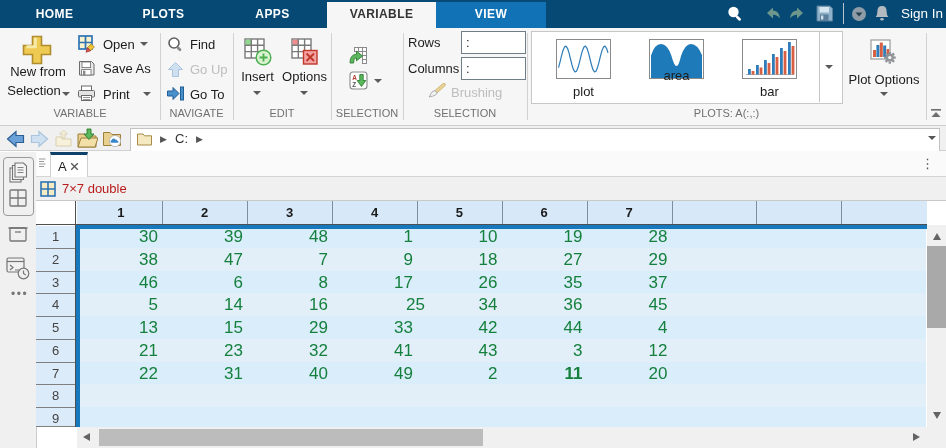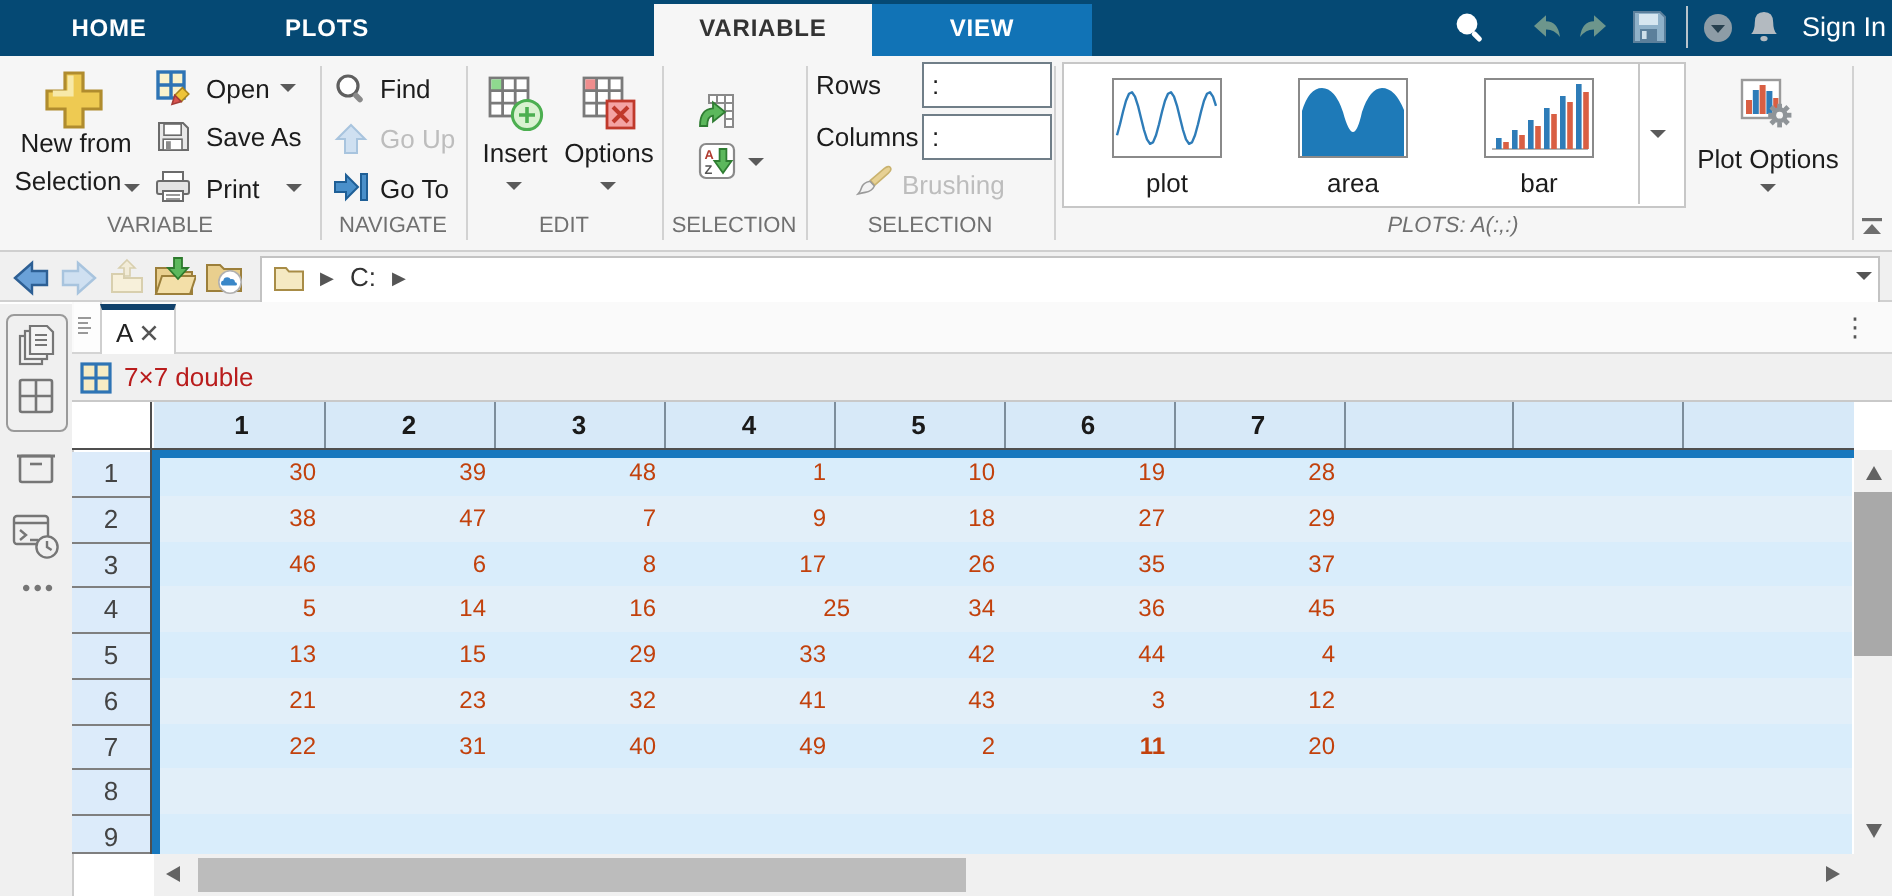--- a/index.html
+++ b/index.html
@@ -9,29 +9,30 @@
   .tabtxt{font-size:12px;font-weight:bold;color:#fff;letter-spacing:.4px;
     text-align:center;line-height:26px;height:26px;top:1px;}
   .seclbl{font-size:11px;color:#707070;text-align:center;top:105px;height:16px;line-height:16px;}
   .divl{width:1px;top:33px;height:87px;background:#d2d2d2;}
   .btxt{font-size:13px;color:#1c1c1c;}
   .gr{color:#bdbdbd;}
   .darr{width:0;height:0;border-left:4px solid transparent;border-right:4px solid transparent;
     border-top:4px solid #5a5a5a;}
   .colhead{font-size:13px;font-weight:bold;color:#1a1a1a;text-align:center;top:202px;height:23px;line-height:23px;}
   .rowhead{font-size:13px;color:#444;text-align:center;width:37px;left:36px;height:22px;line-height:22px;}
-  .cell{font-size:12px;color:#c2410c;text-align:right;height:23px;line-height:23px;}
+  .cell{font-size:17px;color:#15803d;text-align:right;height:23px;line-height:23px;}
 </style>
 </head>
 <body>
 <div id="stage">
 
 <div class="a" style="left:0;top:0;width:946px;height:28px;background:#054974;"></div>
 <div class="a tabtxt" style="left:0;width:109px;">HOME</div>
 <div class="a tabtxt" style="left:109px;width:109px;">PLOTS</div>
+<div class="a tabtxt" style="left:218px;width:109px;">APPS</div>
 <div class="a" style="left:327px;top:2px;width:109px;height:26px;background:#f6f6f6;"></div>
 <div class="a tabtxt" style="left:327px;width:109px;color:#333;">VARIABLE</div>
 <div class="a" style="left:436px;top:2px;width:110px;height:26px;background:#1173b6;"></div>
 <div class="a tabtxt" style="left:436px;width:110px;">VIEW</div>
 
 <svg class="a" style="left:725px;top:4px;" width="20" height="20" viewBox="0 0 20 20">
   <circle cx="8.5" cy="8" r="5.2" fill="#fff"></circle>
   <rect x="12.2" y="11.2" width="6" height="2.6" rx="1.2" transform="rotate(45 12.2 11.2)" fill="#fff"></rect>
 </svg>
 <svg class="a" style="left:763px;top:5px;" width="20" height="18" viewBox="0 0 20 18">
@@ -63,21 +64,21 @@
 <div class="a divl" style="left:233px;"></div>
 <div class="a divl" style="left:331px;"></div>
 <div class="a divl" style="left:403px;"></div>
 <div class="a divl" style="left:527px;"></div>
 <div class="a divl" style="left:926px;"></div>
 <div class="a seclbl" style="left:0;width:160px;">VARIABLE</div>
 <div class="a seclbl" style="left:160px;width:73px;">NAVIGATE</div>
 <div class="a seclbl" style="left:233px;width:98px;">EDIT</div>
 <div class="a seclbl" style="left:331px;width:72px;">SELECTION</div>
 <div class="a seclbl" style="left:403px;width:124px;">SELECTION</div>
-<div class="a seclbl" style="left:527px;width:399px;font-style:italic;">PLOTS: A(:,:)</div>
+<div class="a seclbl" style="left:527px;width:399px;">PLOTS: A(:,:)</div>
 
 <svg class="a" style="left:20px;top:33px;" width="34" height="34" viewBox="0 0 34 34">
   <path d="M12.5 3.5 h9 v9 h9 v9 h-9 v9 h-9 v-9 h-9 v-9 h9 Z" fill="#eeca52" stroke="#b08c2e" stroke-width="1.6"></path>
   <path d="M13.8 4.8 h3 v10.4 h-10.4 v-3 h7.4 Z" fill="#f7e9a8" stroke="none"></path>
 </svg>
 <div class="a btxt" style="left:2px;top:64px;width:72px;text-align:center;">New from</div>
 <div class="a btxt" style="left:2px;top:83px;width:64px;text-align:center;">Selection</div>
 <div class="a darr" style="left:62px;top:92px;"></div>
 <svg class="a" style="left:78px;top:35px;" width="18" height="18" viewBox="0 0 18 18">
   <rect x="1" y="1" width="13" height="13" fill="#faf3cd" stroke="#2e74b5" stroke-width="1.7"></rect>
@@ -173,21 +174,21 @@
 <div class="a darr" style="left:825px;top:65px;"></div>
 <svg class="a" style="left:556px;top:39px;" width="55" height="40" viewBox="0 0 55 40">
   <rect x="0.5" y="0.5" width="54" height="39" fill="#fff" stroke="#8a8a8a"></rect>
   <path d="M2.5 28.6 L4.0 23.1 L5.5 16.9 L7.0 11.4 L8.5 7.9 L10.0 7.1 L11.5 9.3 L13.0 13.9 L14.5 20.0 L16.0 26.0 L17.5 30.7 L19.0 32.9 L20.5 32.2 L22.0 28.6 L23.5 23.1 L25.0 16.9 L26.5 11.4 L28.0 7.9 L29.5 7.1 L31.0 9.3 L32.5 13.9 L34.0 20.0 L35.5 26.0 L37.0 30.7 L38.5 32.9 L40.0 32.2 L41.5 28.6 L43.0 23.1 L44.5 16.9 L46.0 11.4 L47.5 7.9 L49.0 7.1 L50.5 9.3 L52.0 13.9" fill="none" stroke="#2e7cb8" stroke-width="1.2" stroke-linejoin="round"></path>
 </svg>
 <div class="a btxt" style="left:556px;top:84px;width:55px;text-align:center;">plot</div>
 <svg class="a" style="left:649px;top:39px;" width="55" height="40" viewBox="0 0 55 40">
   <rect x="0.5" y="0.5" width="54" height="39" fill="#fff" stroke="#8a8a8a"></rect>
   <path d="M2 39 V16.5 Q5.5 5 12 5 Q18.5 5 22.5 17 Q25.2 27 27.5 27 Q29.8 27 32 17 Q36 5 42 5 Q48.5 5 53 16 V39 Z" fill="#1e7ab8"></path>
 </svg>
-<div class="a btxt" style="left:649px;top:84px;width:55px;text-align:center;">area</div>
+<div class="a btxt" style="left:649px;top:68px;width:55px;text-align:center;">area</div>
 <svg class="a" style="left:742px;top:39px;" width="55" height="40" viewBox="0 0 55 40">
   <rect x="0.5" y="0.5" width="54" height="39" fill="#fff" stroke="#8a8a8a"></rect>
   <path d="M4 35.5 H52" stroke="#9a9a9a" stroke-width=".8"></path>
   <g fill="#2e7cb8">
     <rect x="6" y="30" width="2.8" height="5.5"></rect>
         <rect x="14" y="26" width="2.8" height="9.5"></rect>
     <rect x="22" y="21" width="2.8" height="14.5"></rect>
         <rect x="30" y="15" width="2.8" height="20.5"></rect>
     <rect x="38" y="9" width="2.8" height="26.5"></rect>
         <rect x="46" y="3" width="2.8" height="32.5"></rect>

